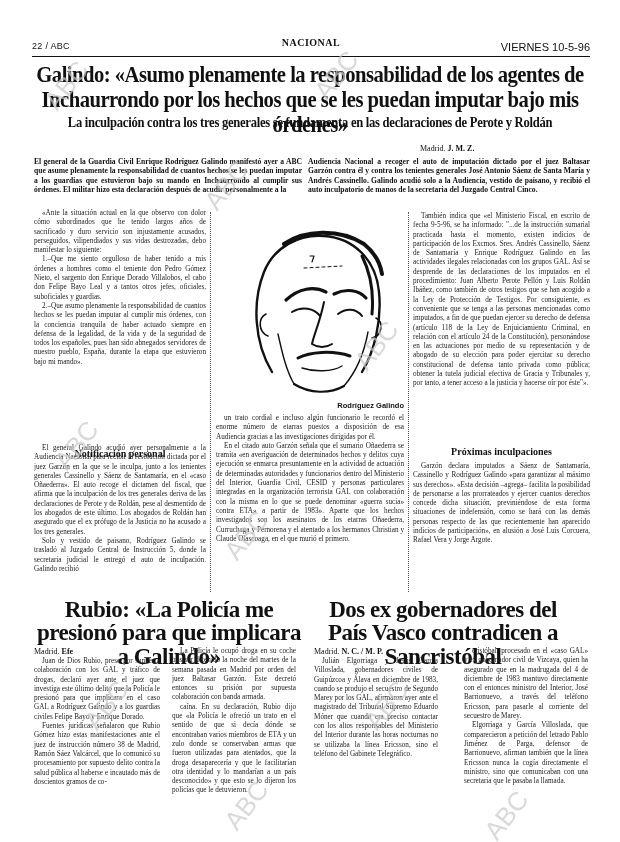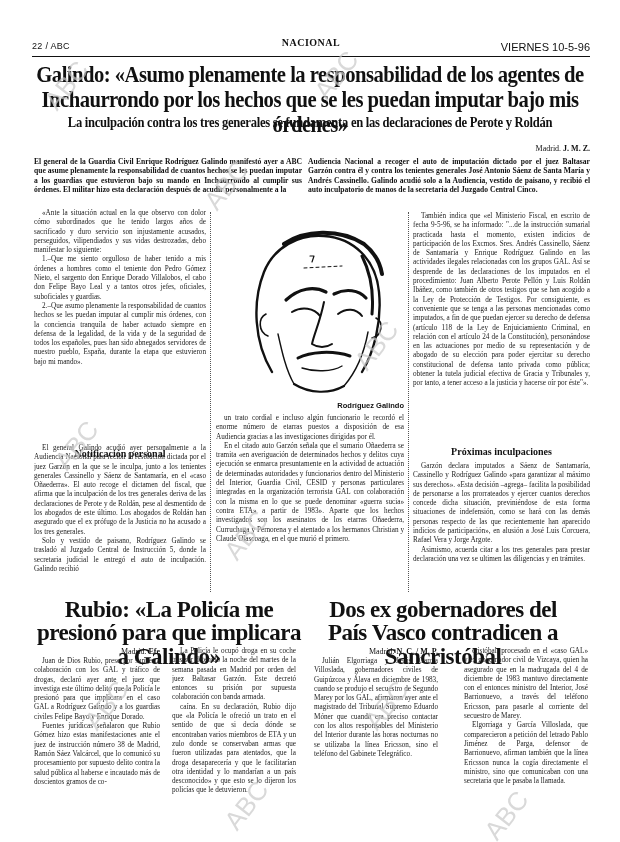--- a/index.html
+++ b/index.html
@@ -10,21 +10,21 @@
   .folio { position: absolute; left: 32px; top: 40px; width: 558px; height: 14px; }
   .folio .left { position: absolute; left: 0; top: 1px; font-family: "Liberation Sans", sans-serif; font-size: 9px; letter-spacing: 0.3px; }
   .folio .center { position: absolute; left: 0; width: 100%; text-align: center; top: -3px; font-size: 10px; font-weight: bold; letter-spacing: 0.5px; }
   .folio .right { position: absolute; right: 0; top: 1px; font-family: "Liberation Sans", sans-serif; font-size: 11px; }
   .rule { position: absolute; left: 32px; width: 558px; height: 1px; background: #111; }
 
   .headline { position: absolute; left: 20px; width: 580px; text-align: center; font-weight: bold; line-height: 1.05; }
   .h-main { top: 62px; font-size: 24px; letter-spacing: -0.6px; font-family: "Liberation Serif", serif; transform: scaleX(0.86); transform-origin: center top; width: 680px; left: -30px; }
   .h-sub { top: 116px; font-size: 14px; letter-spacing: -0.3px; transform: scaleX(0.9); transform-origin: center top; width: 640px; left: -10px; }
 
-  .byline { position: absolute; font-size: 8px; text-align: right; }
+  .byline { position: absolute; font-size: 8px; text-align: left; }
   .byline b { font-weight: bold; }
 
   .col { position: absolute; font-size: 7.2px; line-height: 9.3px; text-align: justify; color: #222; overflow: hidden; }
   .col p { margin: 0; text-indent: 8px; }
   .lead { position: absolute; font-size: 7.6px; line-height: 9.4px; font-weight: bold; text-align: justify; color: #111; overflow: hidden; }
   .subhead { position: absolute; font-size: 10px; font-weight: bold; text-align: center; }
 
   .vrule { position: absolute; width: 0; border-left: 1px dotted #555; }
 
   .portrait { position: absolute; left: 214px; top: 222px; width: 190px; height: 175px; }
@@ -99,21 +99,20 @@
   </div>
 
   <div class="vrule" style="left:408px; top:212px; height:380px;"></div>
 
   <div class="col" style="left:413px; top:212px; width:177px; height:232px;">
     <p>También indica que «el Ministerio Fiscal, en escrito de fecha 9-5-96, se ha informado: "...de la instrucción sumarial practicada hasta el momento, existen indicios de participación de los Excmos. Sres. Andrés Cassinello, Sáenz de Santamaría y Enrique Rodríguez Galindo en las actividades ilegales relacionadas con los grupos GAL. Así se desprende de las declaraciones de los imputados en el procedimiento: Juan Alberto Perote Pellón y Luis Roldán Ibáñez, como también de otros testigos que se han acogido a la Ley de Protección de Testigos. Por consiguiente, es conveniente que se tenga a las personas mencionadas como imputados, a fin de que puedan ejercer su derecho de defensa (artículo 118 de la Ley de Enjuiciamiento Criminal, en relación con el artículo 24 de la Constitución), personándose en las actuaciones por medio de su representación y de abogado de su elección para poder ejercitar su derecho constitucional de defensa tanto privada como pública; obtener la tutela judicial efectiva de Gracia y Tribunales y, por tanto, a tener acceso a la justicia y hacerse oír por éste"».</p>
   </div>
   <div class="subhead" style="left:413px; top:446px; width:177px;">Próximas inculpaciones</div>
   <div class="col" style="left:413px; top:462px; width:177px; height:132px;">
     <p>Garzón declara imputados a Sáenz de Santamaría, Cassinello y Rodríguez Galindo «para garantizar al máximo sus derechos». «Esta decisión –agrega– facilita la posibilidad de personarse a los prorrateados y ejercer cuantos derechos concede dicha situación, previniéndose de esta forma situaciones de indefensión, como se hará con las demás personas respecto de las que recientemente han aparecido indicios de participación», en alusión a José Luis Corcuera, Rafael Vera y Jorge Argote.</p>
-    <p>Asimismo, acuerda citar a los tres generales para prestar declaración una vez se ultimen las diligencias y en trámites.</p>
   </div>
 
   <div class="h2" style="left:34px; top:598px; width:270px; font-size:23px;">Rubio: «La Policía me presionó para que implicara a Galindo»</div>
   <div class="byline" style="left:34px; top:647px; width:126px;">
     <span>Madrid.</span>
     <b>Efe</b>
   </div>
   <div class="col" style="left:34px; top:657px; width:126px; height:156px;">
     <p>Juan de Dios Rubio, preso por supuesta colaboración con los GAL y tráfico de drogas, declaró ayer ante el juez que investiga este último delito que la Policía le presionó para que implicara en el caso GAL a Rodríguez Galindo y a los guardias civiles Felipe Bayo y Enrique Dorado.</p>
     <p>Fuentes jurídicas señalaron que Rubio Gómez hizo estas manifestaciones ante el juez de instrucción número 38 de Madrid, Ramón Sáez Valcárcel, que lo comunicó su procesamiento por supuesto delito contra la salud pública al haberse e incautado más de doscientos gramos de co-</p>

